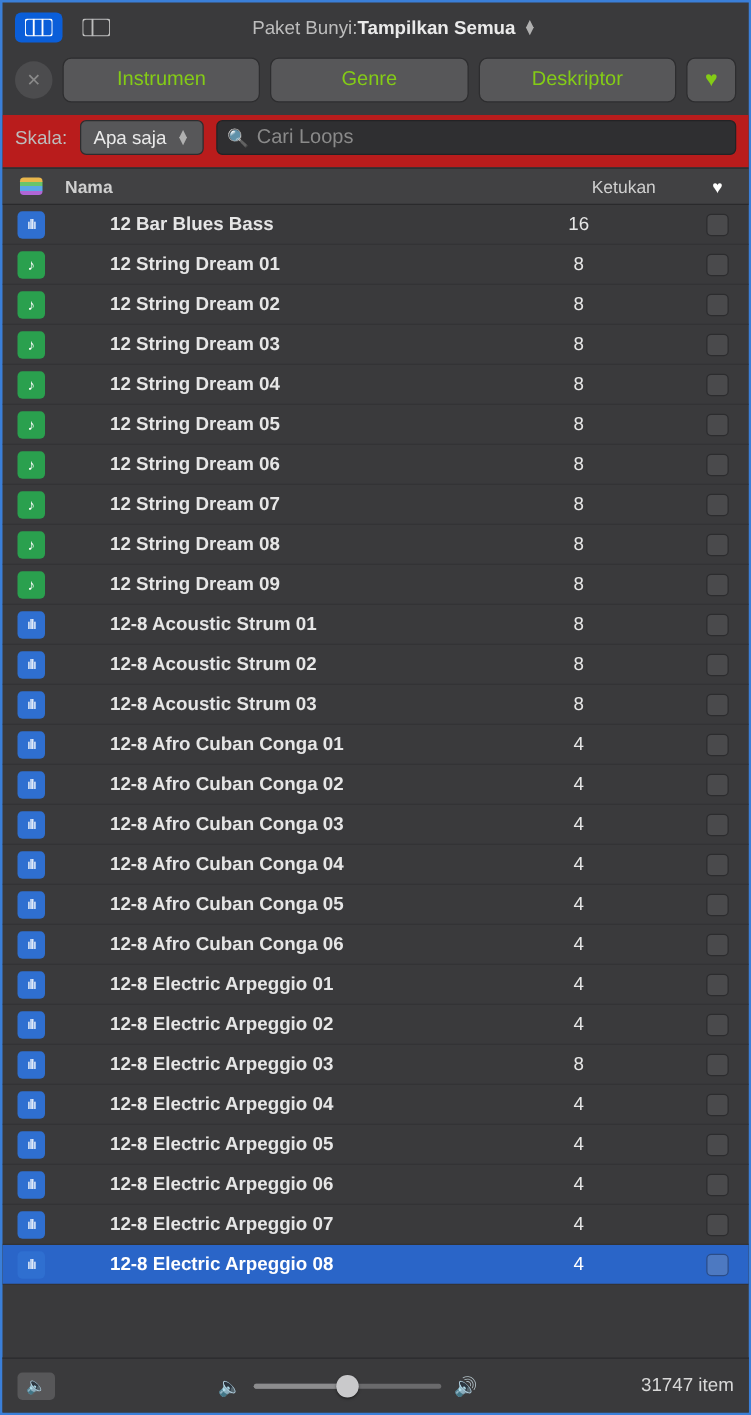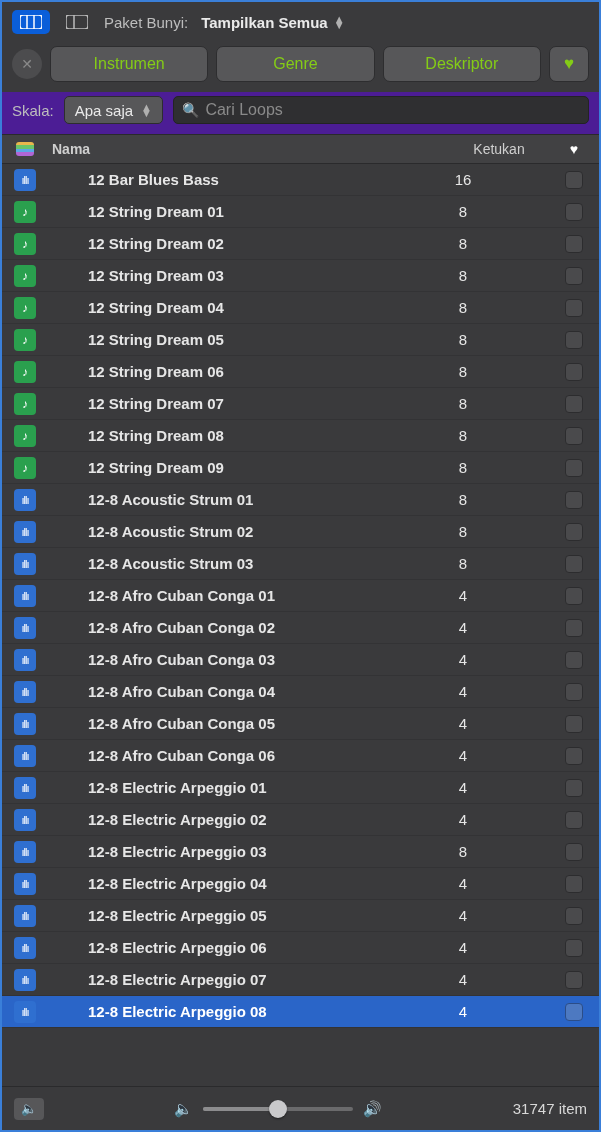--- a/index.html
+++ b/index.html
@@ -32,21 +32,22 @@
     border-radius: 5px;
     display:flex; align-items:center; justify-content:center;
     cursor:pointer;
   }
   .view-btn.active { background:#0a5ed9; }
   .view-btn:not(.active){ background:transparent; }
   .header-center {
     flex:1;
     display:flex;
     align-items:center;
-    gap:13px;
+    justify-content:center;
+    gap:0;
     color:#bdbdbd;
   }
   .pack-label { color:#bdbdbd; font-size:15px; }
   .pack-select {
     color:#eaeaea; font-weight:600;
     display:flex; align-items:center; gap:6px;
   }
   .chevrons { font-size:11px; color:#b0b0b0; display:flex; flex-direction:column; line-height:6px;}
   
   
@@ -72,21 +73,21 @@
     border:1px solid #2d2d2f;
   }
   .seg.small { flex:0 0 40px; }
   .heart { font-size:17px; }
 
   
   .searchrow {
     display:flex;align-items:center;
     padding: 4px 10px 10px 10px;
     gap:10px;
-    background:#4c1d95;
+    background:#b91c1c;
   }
   .scale-label { color:#bdbdbd; }
   .scale-select {
     background:#575759;
     border:1px solid #2d2d2f;
     border-radius:5px;
     padding:3px 10px;
     color:#eaeaea;
     display:flex;align-items:center;gap:8px;
     height:28px;

